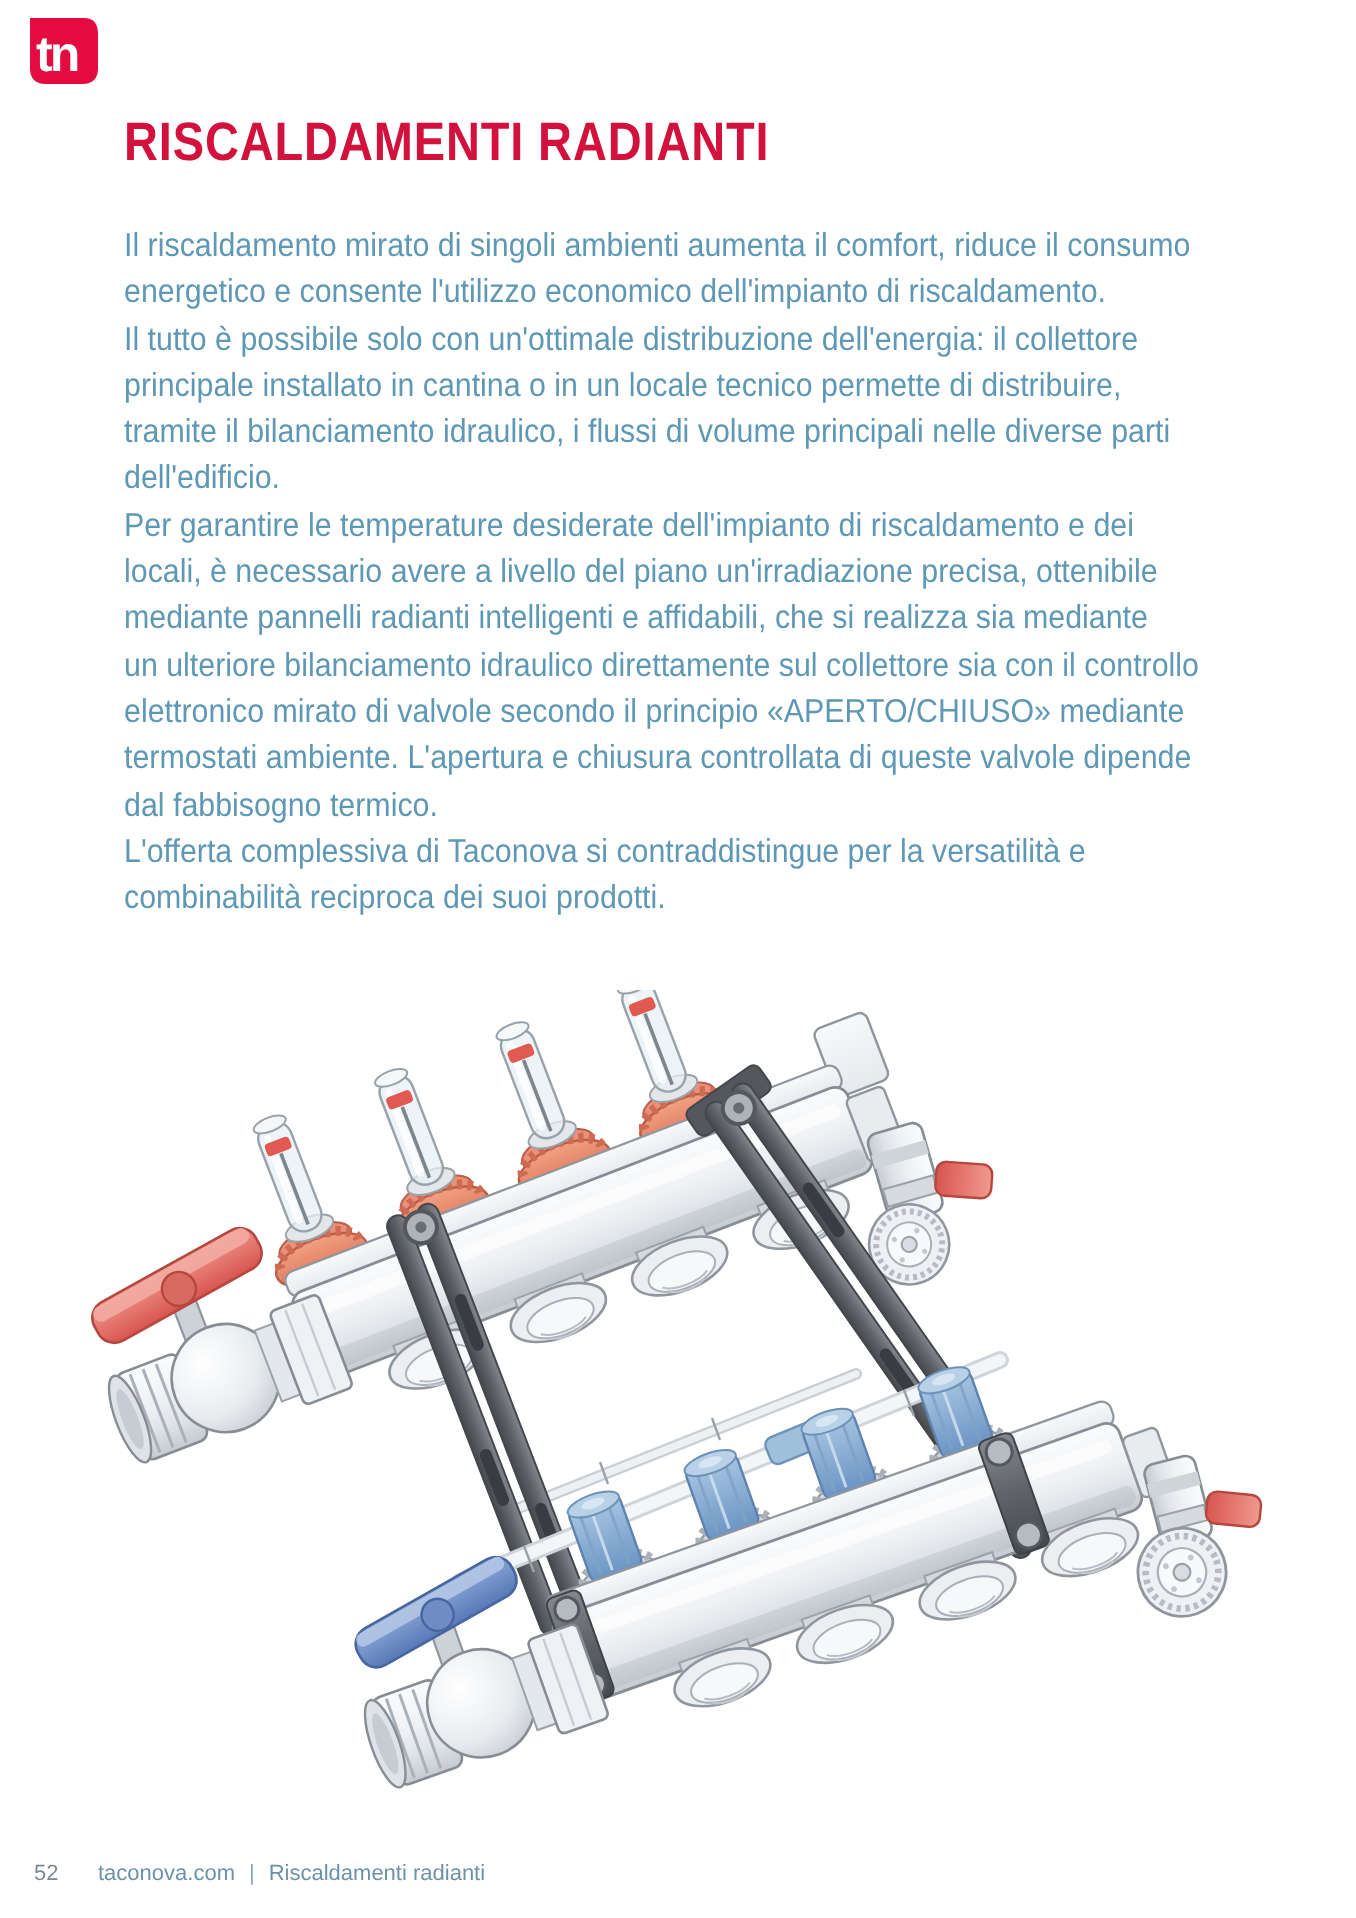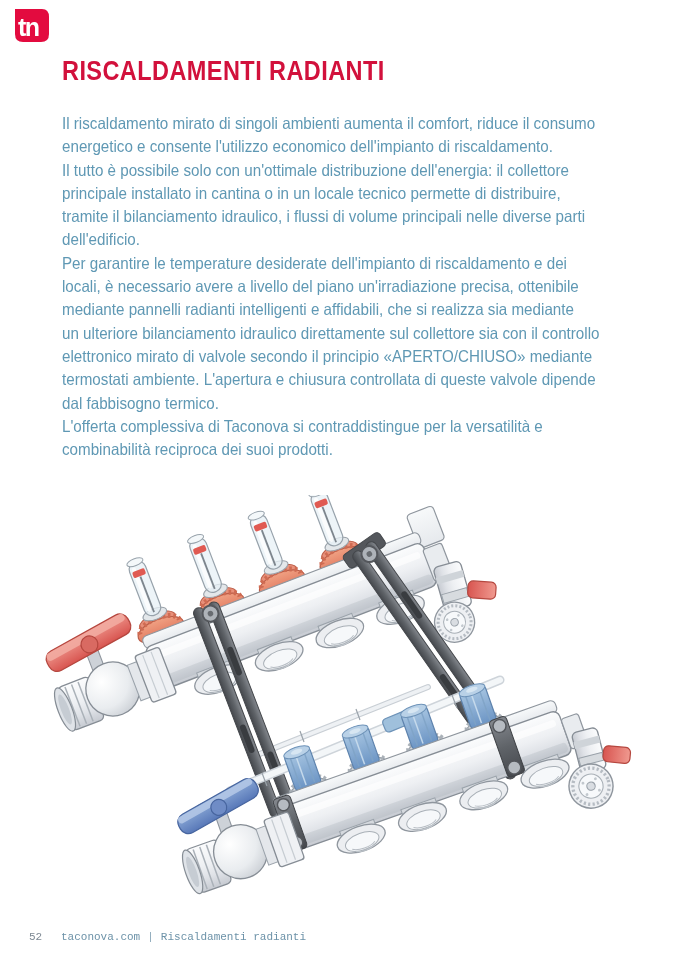--- a/index.html
+++ b/index.html
@@ -15,22 +15,22 @@
     transform:scaleX(.87);transform-origin:left top;
   }
   .body-text{
     position:absolute;left:62px;top:112px;width:665px;
     font-size:16.5px;line-height:23.3px;color:#5f98b4;
     white-space:pre-line;
     transform:scaleX(.92);transform-origin:left top;
   }
   .illustration{position:absolute;left:0;top:495px;}
   .footer{
-    position:absolute;left:12px;top:931px;width:567px;height:20px;
-    font-size:11px;color:#6c92a8;font-family:Liberation Mono, monospace;
+    position:absolute;left:0;top:931px;width:567px;height:20px;
+    font-size:11px;color:#6c92a8;
   }
   .footer .page-num{position:absolute;left:17px;color:#7d8893;}
   .footer .meta{position:absolute;left:49px;white-space:nowrap;text-align:center;}
   .footer .sep{margin:0 7px;color:#8aa7b8;}
 </style>
 </head>
 <body>
 
 <div class="logo">
   <svg width="36" height="35" viewBox="0 0 36 35">

